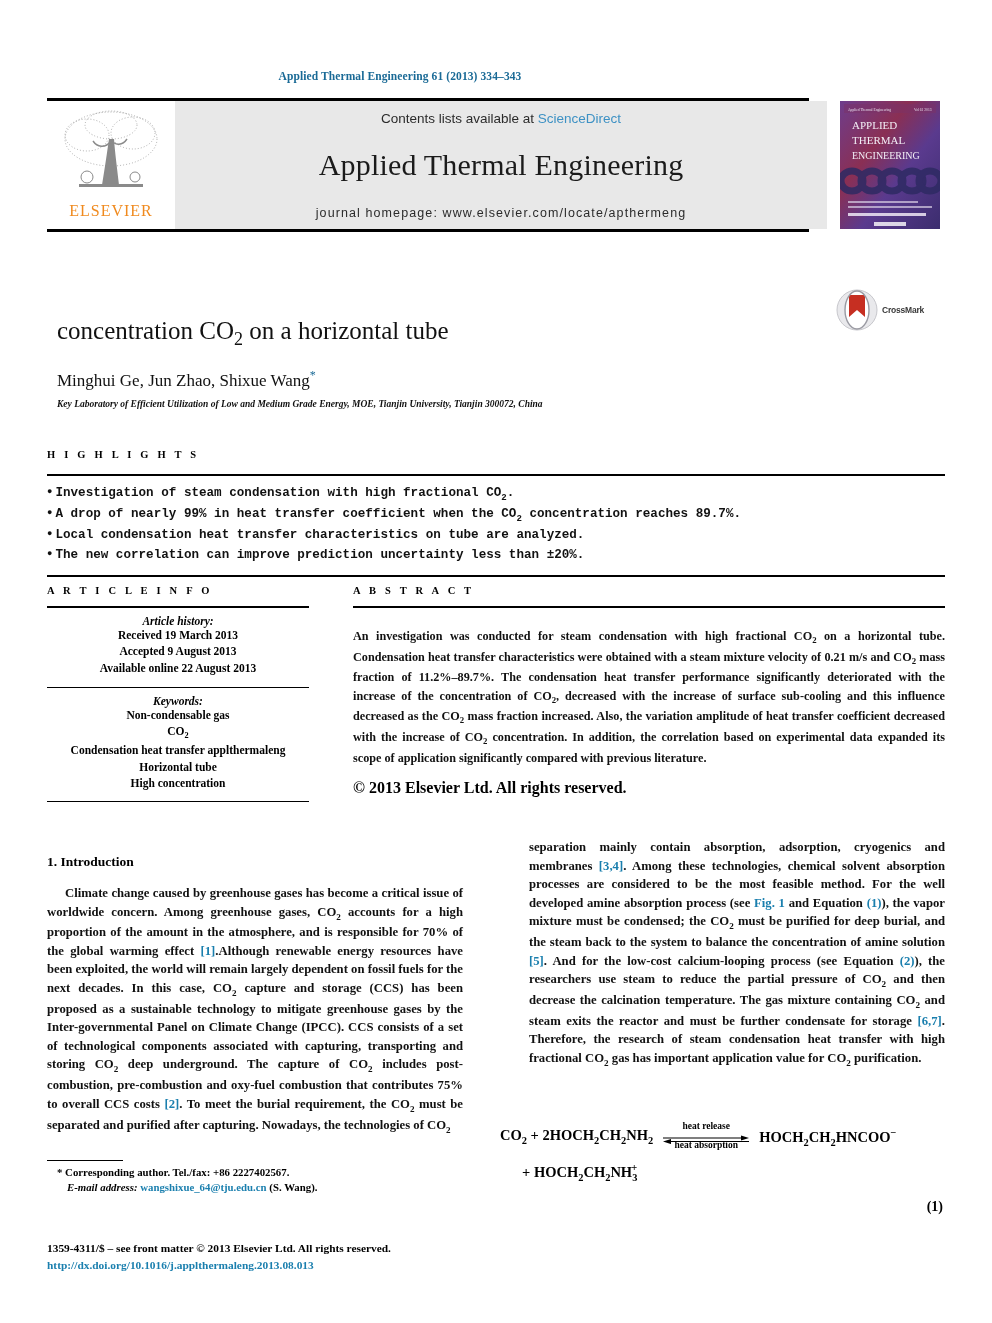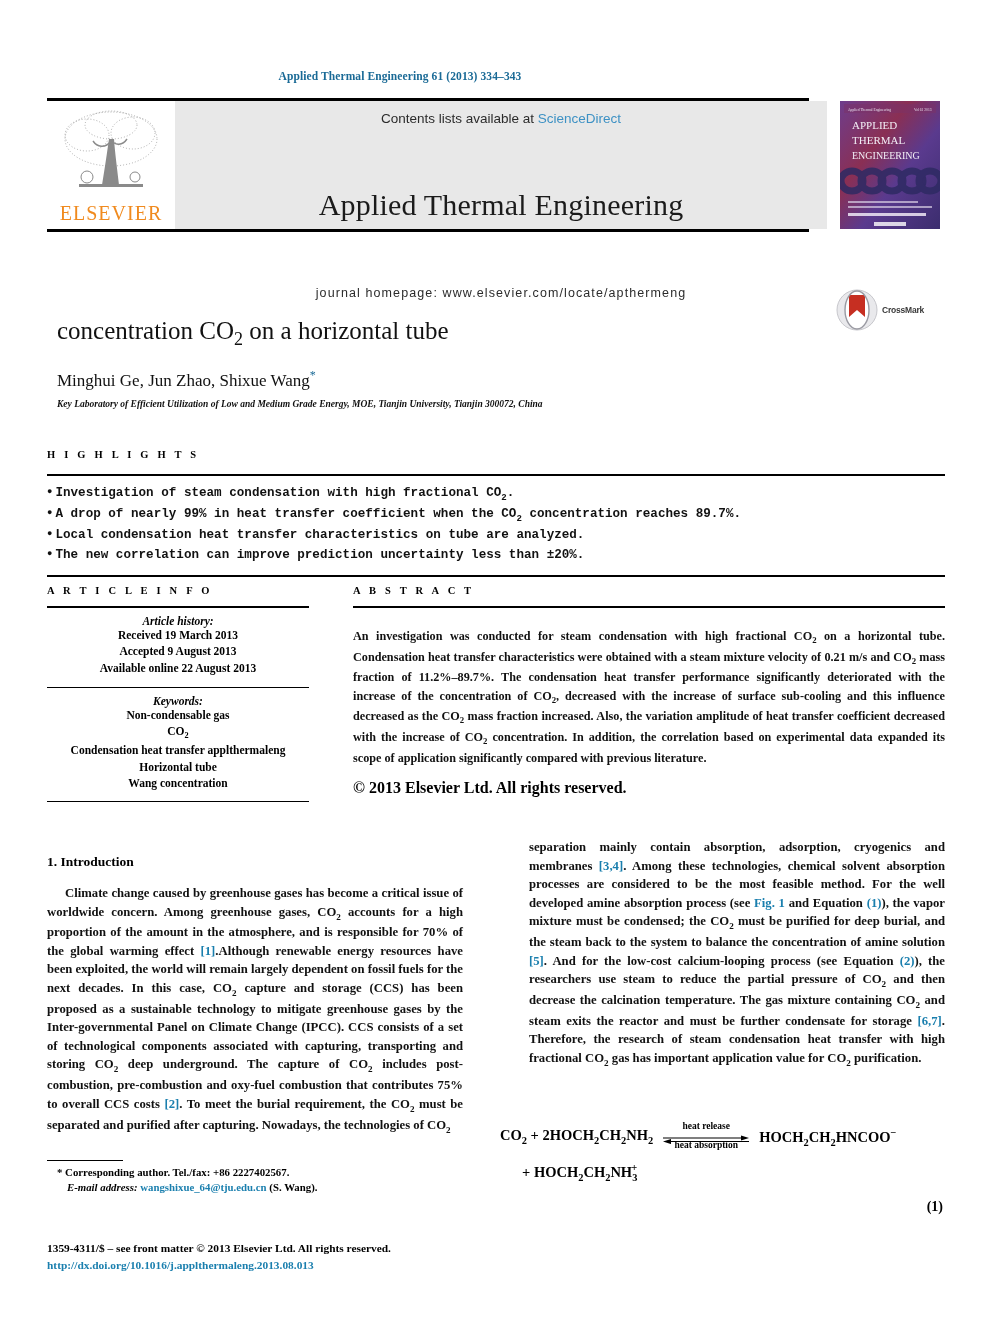--- a/index.html
+++ b/index.html
@@ -60,36 +60,35 @@
     display: flex;
     flex-direction: column;
     align-items: center;
     justify-content: flex-start;
     padding-top: 4px;
     box-sizing: border-box;
   }
   .tree-svg { display:block; }
   .elsevier-word {
     font-family: "Liberation Serif", serif;
-    font-size: 20px;
+    font-size: 16px;
     letter-spacing: 1px;
     color: #f08a1e;
     margin-top: 1px;
     font-weight: 400;
   }
   .masthead-center {
     flex: 1 1 auto;
     background: #e8e8e8;
     display: flex;
     flex-direction: column;
     align-items: center;
     justify-content: flex-start;
     padding-top: 10px;
     box-sizing: border-box;
-    gap: 40px;
   }
   .contents-line {
     font-family: "Liberation Sans", sans-serif;
     font-size: 13.5px;
     color: #2b2b2b;
   }
   .contents-line .sd {
     color: #3d91c4;
   }
   .journal-title {
@@ -479,21 +478,21 @@
         <div class="ai-label">Article history:</div>
         <div class="ai-line">Received 19 March 2013</div>
         <div class="ai-line">Accepted 9 August 2013</div>
         <div class="ai-line">Available online 22 August 2013</div>
         <div class="ai-sep"></div>
         <div class="ai-label">Keywords:</div>
         <div class="ai-line">Non-condensable gas</div>
         <div class="ai-line">CO<sub>2</sub></div>
         <div class="ai-line">Condensation heat transfer applthermaleng</div>
         <div class="ai-line">Horizontal tube</div>
-        <div class="ai-line">Wang concentration</div>
+        <div class="ai-line">High concentration</div>
         <div class="ai-bottom-rule"></div>
       </div>
       <div class="right">
         <p class="abstract-text">An investigation was conducted for steam condensation with high fractional CO<sub>2</sub> on a horizontal tube. Condensation heat transfer characteristics were obtained with a steam mixture velocity of 0.21 m/s and CO<sub>2</sub> mass fraction of 11.2%–89.7%. The condensation heat transfer performance significantly deteriorated with the increase of the concentration of CO<sub>2</sub>, decreased with the increase of surface sub-cooling and this influence decreased as the CO<sub>2</sub> mass fraction increased. Also, the variation amplitude of heat transfer coefficient decreased with the increase of CO<sub>2</sub> concentration. In addition, the correlation based on experimental data expanded its scope of application significantly compared with previous literature.</p>
         <div class="copyright">© 2013 Elsevier Ltd. All rights reserved.</div>
       </div>
     </div>
   </div>
 
   <div class="body-cols">

